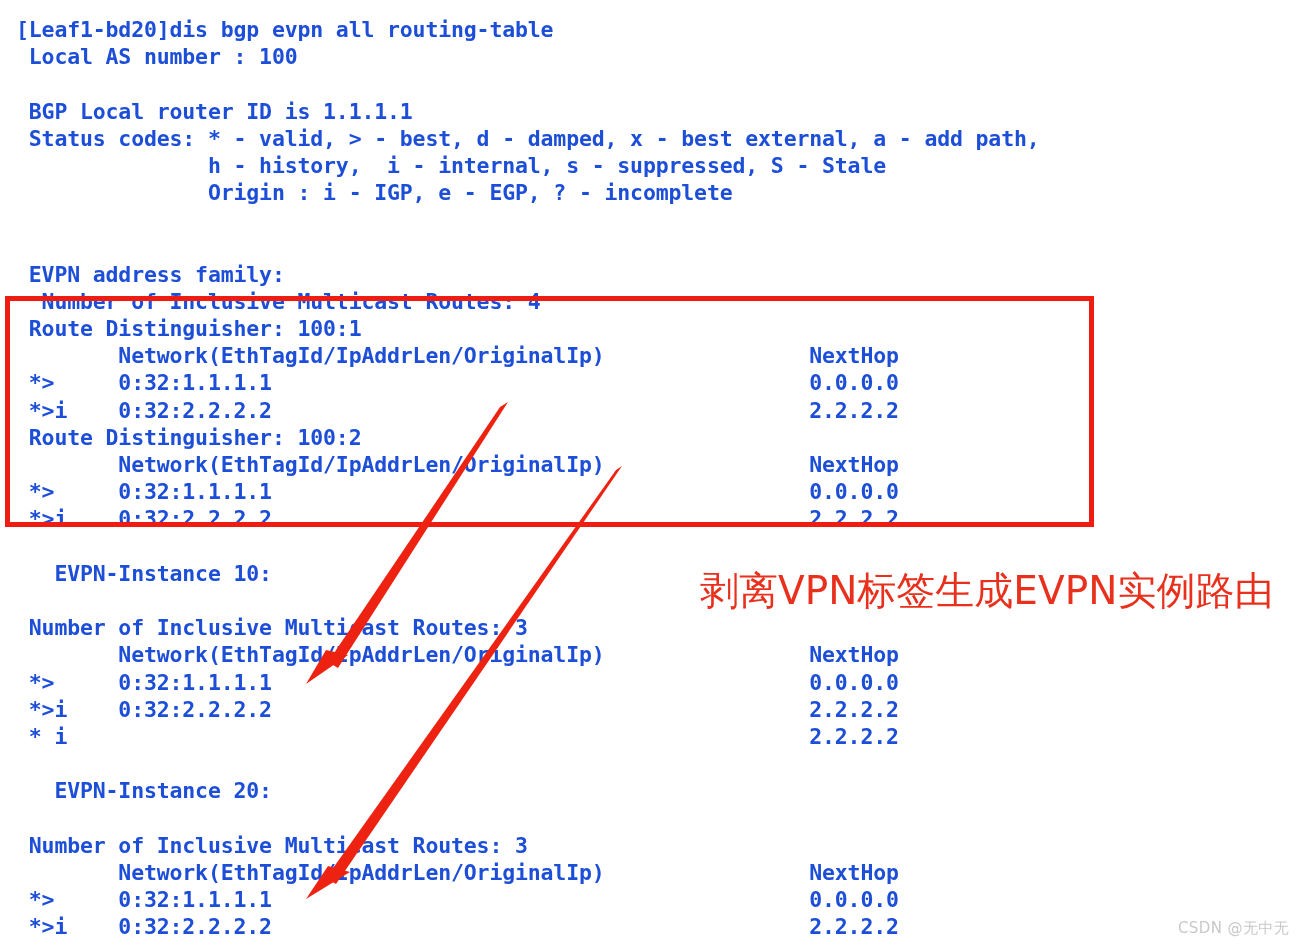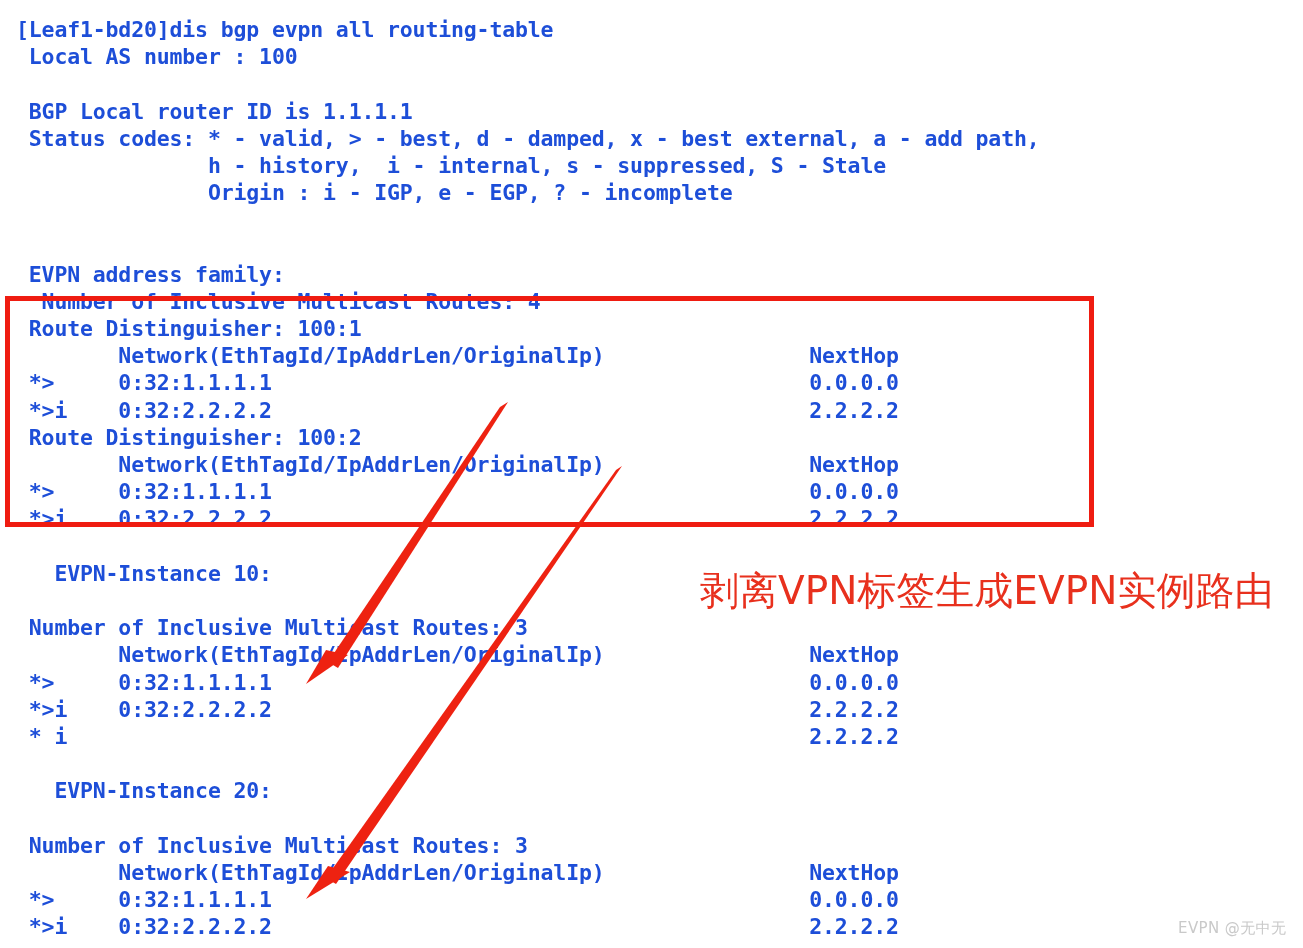--- a/index.html
+++ b/index.html
@@ -113,15 +113,15 @@
     </g>
 
     <g>
       <polygon points="622,466 616,470 326,878 336,884" fill="#ee2211"></polygon>
       <polygon points="306,899 350,872 328,866" fill="#ee2211"></polygon>
     </g>
   </svg>
 
   <div class="cn-note">剥离VPN标签生成EVPN实例路由</div>
 
-  <div class="watermark">EVPN @无中无</div>
+  <div class="watermark">CSDN @无中无</div>
 
 </div>
 
 </body></html>

